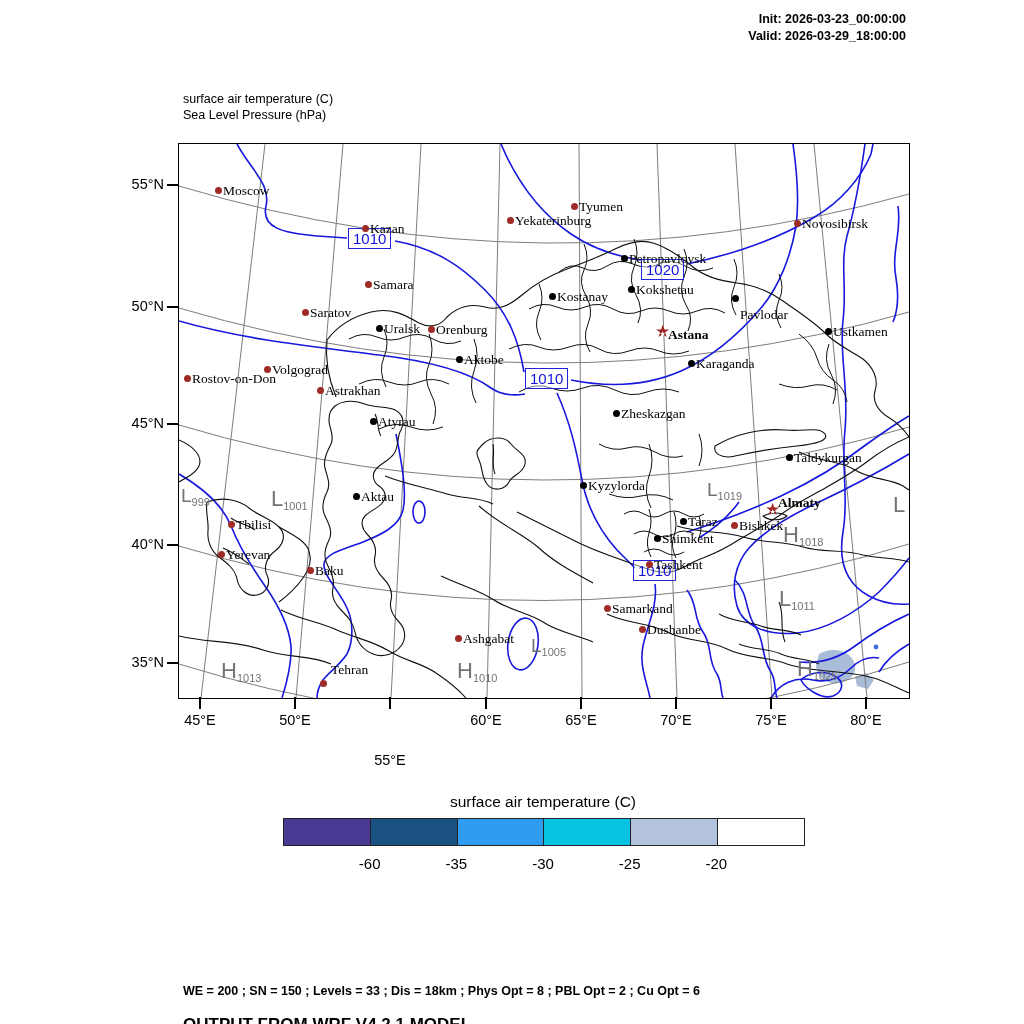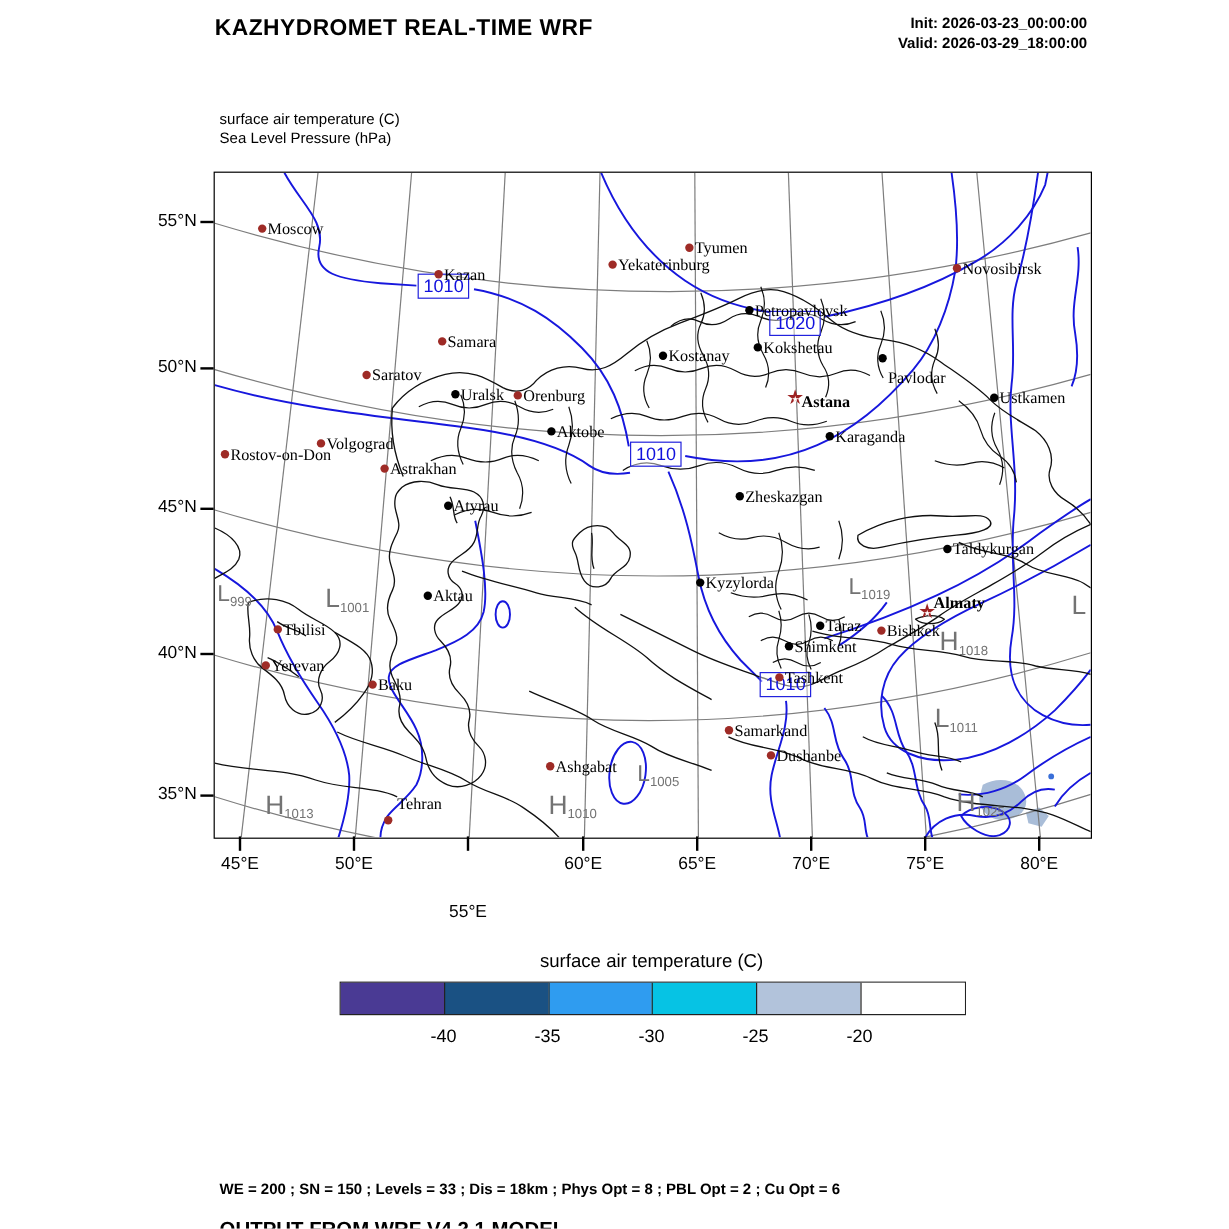--- a/index.html
+++ b/index.html
@@ -46,21 +46,20 @@
   .cbar-tick{top:855px;width:44px;text-align:center;font-size:15px;}
   
   #footer1{left:183px;top:968px;font-size:17px;font-weight:bold;margin-top:47px;}
   #footer2{left:183px;top:984px;font-size:12.5px;font-weight:bold;}
 </style>
 </head>
 <body>
 
 <div id="page">
 
-  <div class="abs" id="title">KAZHYDROMET REAL-TIME WRF</div>
   <div class="abs" id="init-line">Init: 2026-03-23_00:00:00</div>
   <div class="abs" id="valid-line">Valid: 2026-03-29_18:00:00</div>
   <div class="abs" id="var1">surface air temperature   (C)</div>
   <div class="abs" id="var2">Sea Level Pressure   (hPa)</div>
 
   <div class="abs" id="map">
     <svg width="730" height="554" viewBox="0 0 730 554">
 
       <g fill="#a9bdd8" stroke="none">
         <path d="M 640,510 C 652,503 668,505 674,516 C 680,527 673,537 660,539 C 647,541 637,532 637,521 Z"></path>
@@ -300,21 +299,21 @@
   <div class="abs" id="cbar-title">surface air temperature  (C)</div>
   <div class="abs" id="cbar">
       <div class="cbar-seg" style="background: rgb(74, 58, 148);"></div>
       <div class="cbar-seg" style="background: rgb(26, 81, 131);"></div>
       <div class="cbar-seg" style="background: rgb(47, 156, 240);"></div>
       <div class="cbar-seg" style="background: rgb(6, 195, 228);"></div>
       <div class="cbar-seg" style="background: rgb(178, 195, 219);"></div>
       <div class="cbar-seg" style="background: rgb(255, 255, 255);"></div>
     </div>
   <div class="abs" id="cbar-ticks-layer">
-      <div class="abs cbar-tick" style="left: 347.667px;">-40</div>
+      <div class="abs cbar-tick" style="left: 347.667px;">-60</div>
       <div class="abs cbar-tick" style="left: 434.333px;">-35</div>
       <div class="abs cbar-tick" style="left: 521px;">-30</div>
       <div class="abs cbar-tick" style="left: 607.667px;">-25</div>
       <div class="abs cbar-tick" style="left: 694.333px;">-20</div>
     </div>
 
   <div class="abs" id="footer1">OUTPUT FROM WRF V4.2.1 MODEL</div>
   <div class="abs" id="footer2">WE = 200 ; SN = 150 ; Levels = 33 ; Dis = 18km ; Phys Opt = 8 ; PBL Opt = 2 ; Cu Opt = 6</div>
 
 </div>

